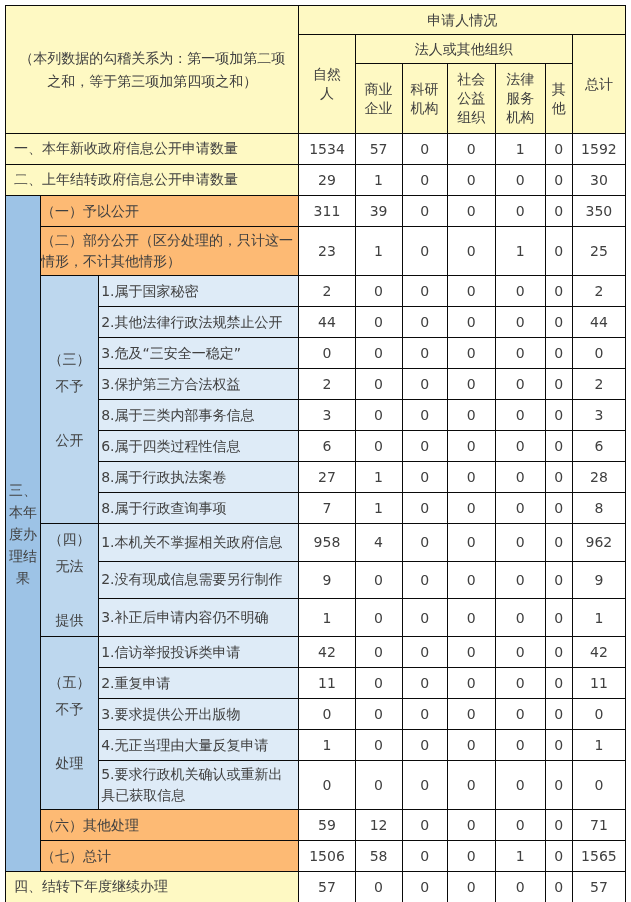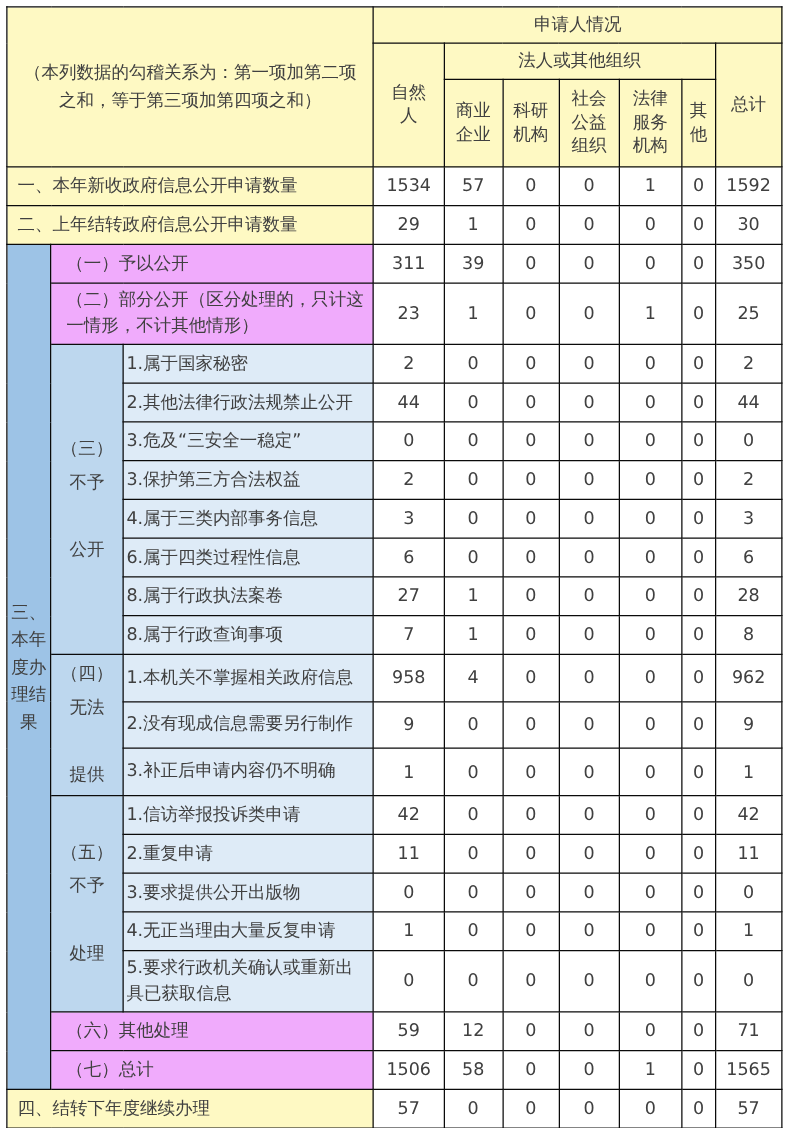--- a/index.html
+++ b/index.html
@@ -50,23 +50,23 @@
     padding-left: 8px;
   }
   td.colA {
     background: #9DC3E6;
     text-align: center;
     white-space: pre-line;
     line-height: 22px;
     padding: 2px;
   }
   td.sub-lbl {
-    background: #f0abfc;
+    background: #fdba74;
     text-align: left;
-    padding-left: 12px;
+    padding-left: 0;
     line-height: 21px;
   }
   td.grp {
     background: #BDD7EE;
     text-align: center;
     white-space: pre-line;
     line-height: 27px;
     padding: 2px;
   }
   td.det-lbl {
@@ -207,21 +207,21 @@
           <td class="det-lbl">3.保护第三方合法权益</td>
           <td class="num">2</td>
           <td class="num">0</td>
           <td class="num">0</td>
           <td class="num">0</td>
           <td class="num">0</td>
           <td class="num">0</td>
           <td class="num">2</td>
         </tr>
         <tr>
-          <td class="det-lbl">4.属于三类内部事务信息</td>
+          <td class="det-lbl">8.属于三类内部事务信息</td>
           <td class="num">3</td>
           <td class="num">0</td>
           <td class="num">0</td>
           <td class="num">0</td>
           <td class="num">0</td>
           <td class="num">0</td>
           <td class="num">3</td>
         </tr>
         <tr>
           <td class="det-lbl">6.属于四类过程性信息</td>

